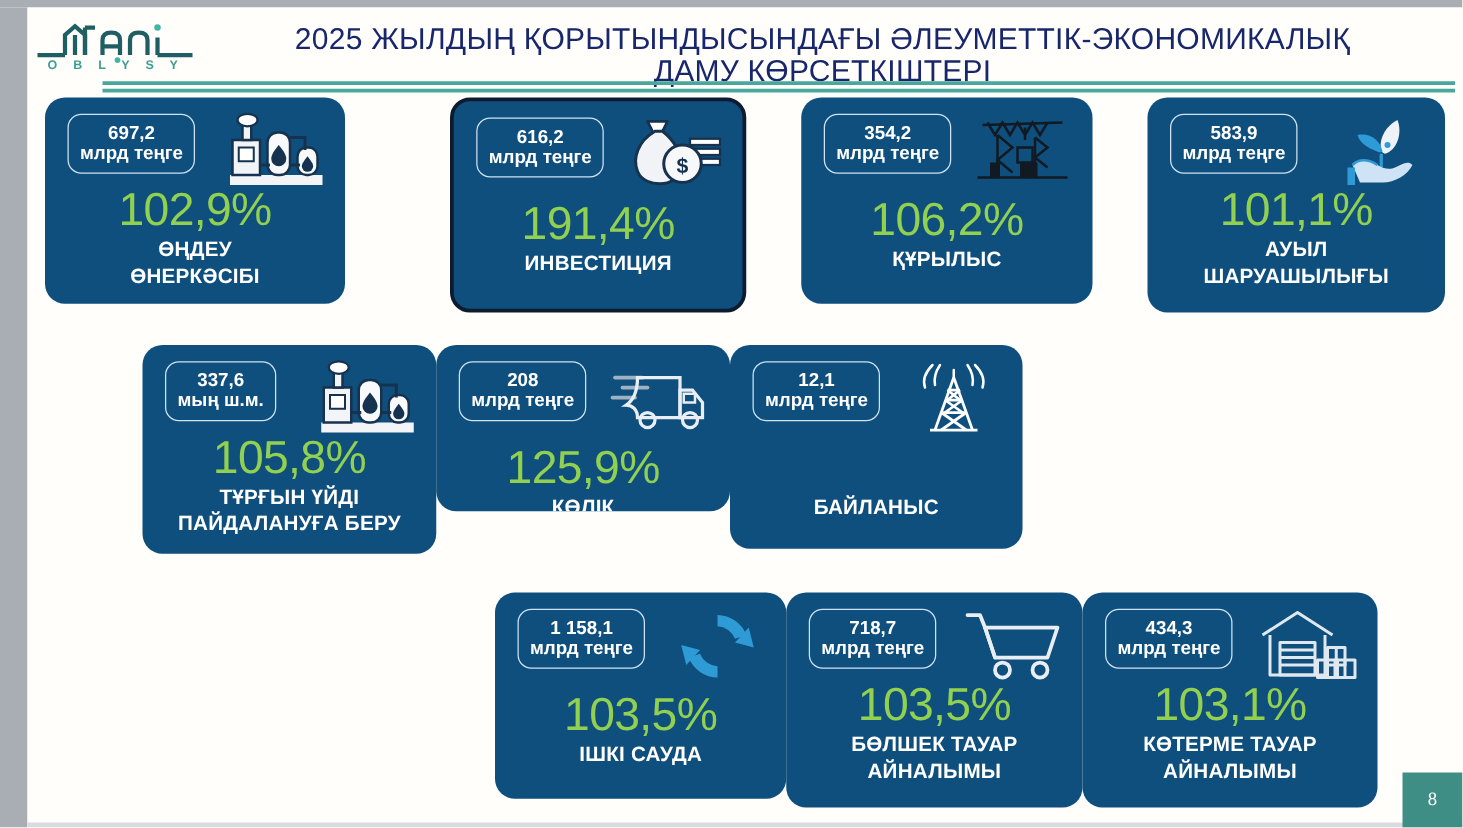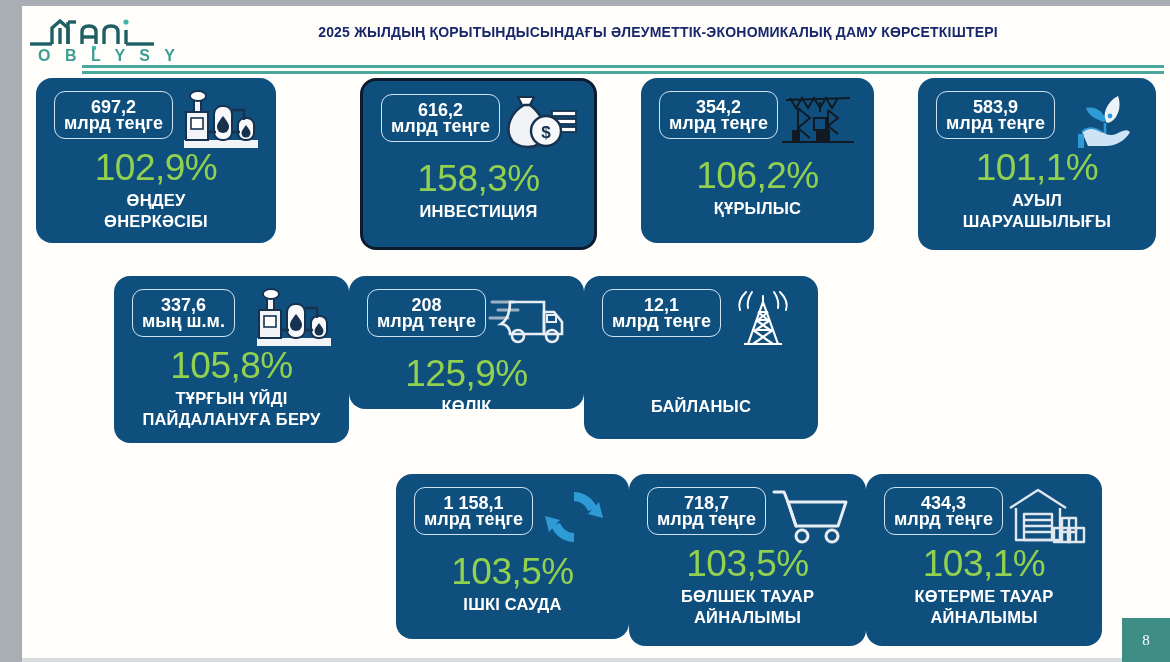--- a/index.html
+++ b/index.html
@@ -32,27 +32,27 @@
   
   .header{
     position:absolute;top:0;left:0;width:1148px;height:62px;
   }
   .logo{
     position:absolute;left:0px;top:2px;width:150px;height:58px;
   }
   .logo svg{display:block;}
   .logo-sub{
     position:absolute;left:16px;top:41px;
-    font-size:16px;letter-spacing:5px;font-weight:700;
+    font-size:10px;letter-spacing:5px;font-weight:700;
     color:#3f9e92;
   }
   .title{
     position:absolute;left:186px;top:13px;width:900px;
     text-align:center;
-    font-size:14px;line-height:26px;font-weight:700;
+    font-size:24px;line-height:26px;font-weight:400;
     color:#18276b;
     letter-spacing:.2px;
   }
   .rule1{
     position:absolute;left:60px;top:59px;width:1082px;height:3px;background:#4aa79b;
   }
   .rule2{
     position:absolute;left:60px;top:65px;width:1082px;height:3px;background:#4aa79b;
   }
 
@@ -82,21 +82,21 @@
   .card.w-j{width:236px;height:172px;}
   .card.outlined{border:3px solid #0d1b2e;}
 
   .badge{
     position:absolute;left:18px;top:13px;
     min-width:88px;padding:7px 9px;
     border:1.6px solid #cfe3f2;
     border-radius:11px;
     text-align:center;
     color:#ffffff;
-    font-size:18px;font-weight:700;line-height:16px;
+    font-size:15px;font-weight:700;line-height:16px;
     box-sizing:border-box;
   }
   .badge .v{display:block;}
   .badge .u{display:block;}
 
   .icon{
     position:absolute;right:12px;top:10px;
     width:86px;height:66px;
   }
   .icon svg{display:block;width:100%;height:100%;}
@@ -209,21 +209,21 @@
             <svg viewBox="0 0 86 66" xmlns="http://www.w3.org/2000/svg">
               <path d="M26 14 l-4 -8 h16 l-4 8" fill="#ffffff" stroke="#16324f" stroke-width="2.2" stroke-linejoin="round"></path>
               <path d="M28 14 C14 22 10 36 14 46 c3 8 12 10 18 10 c8 0 15 -4 17 -12 C52 34 42 20 34 14z" fill="#f1f3f6" stroke="#16324f" stroke-width="2.4"></path>
               <rect x="56" y="20" width="24" height="5" fill="#ffffff" stroke="#16324f" stroke-width="1.8"></rect>
               <rect x="56" y="28" width="24" height="5" fill="#ffffff" stroke="#16324f" stroke-width="1.8"></rect>
               <rect x="56" y="36" width="24" height="5" fill="#ffffff" stroke="#16324f" stroke-width="1.8"></rect>
               <circle cx="50" cy="40" r="15" fill="#f6f8fa" stroke="#16324f" stroke-width="2.4"></circle>
               <text x="50" y="47" font-family="Liberation Sans, sans-serif" font-size="17" font-weight="bold" fill="#16324f" text-anchor="middle">$</text>
             </svg>
           </div>
-          <div class="pct">158,3%</div>
+          <div class="pct">191,4%</div>
           <div class="label">
             <span>ИНВЕСТИЦИЯ</span>
           </div>
         </div>
 
         <div class="card w-c">
           <div class="badge">
             <span class="v">354,2</span>
             <span class="u">млрд теңге</span>
           </div>

